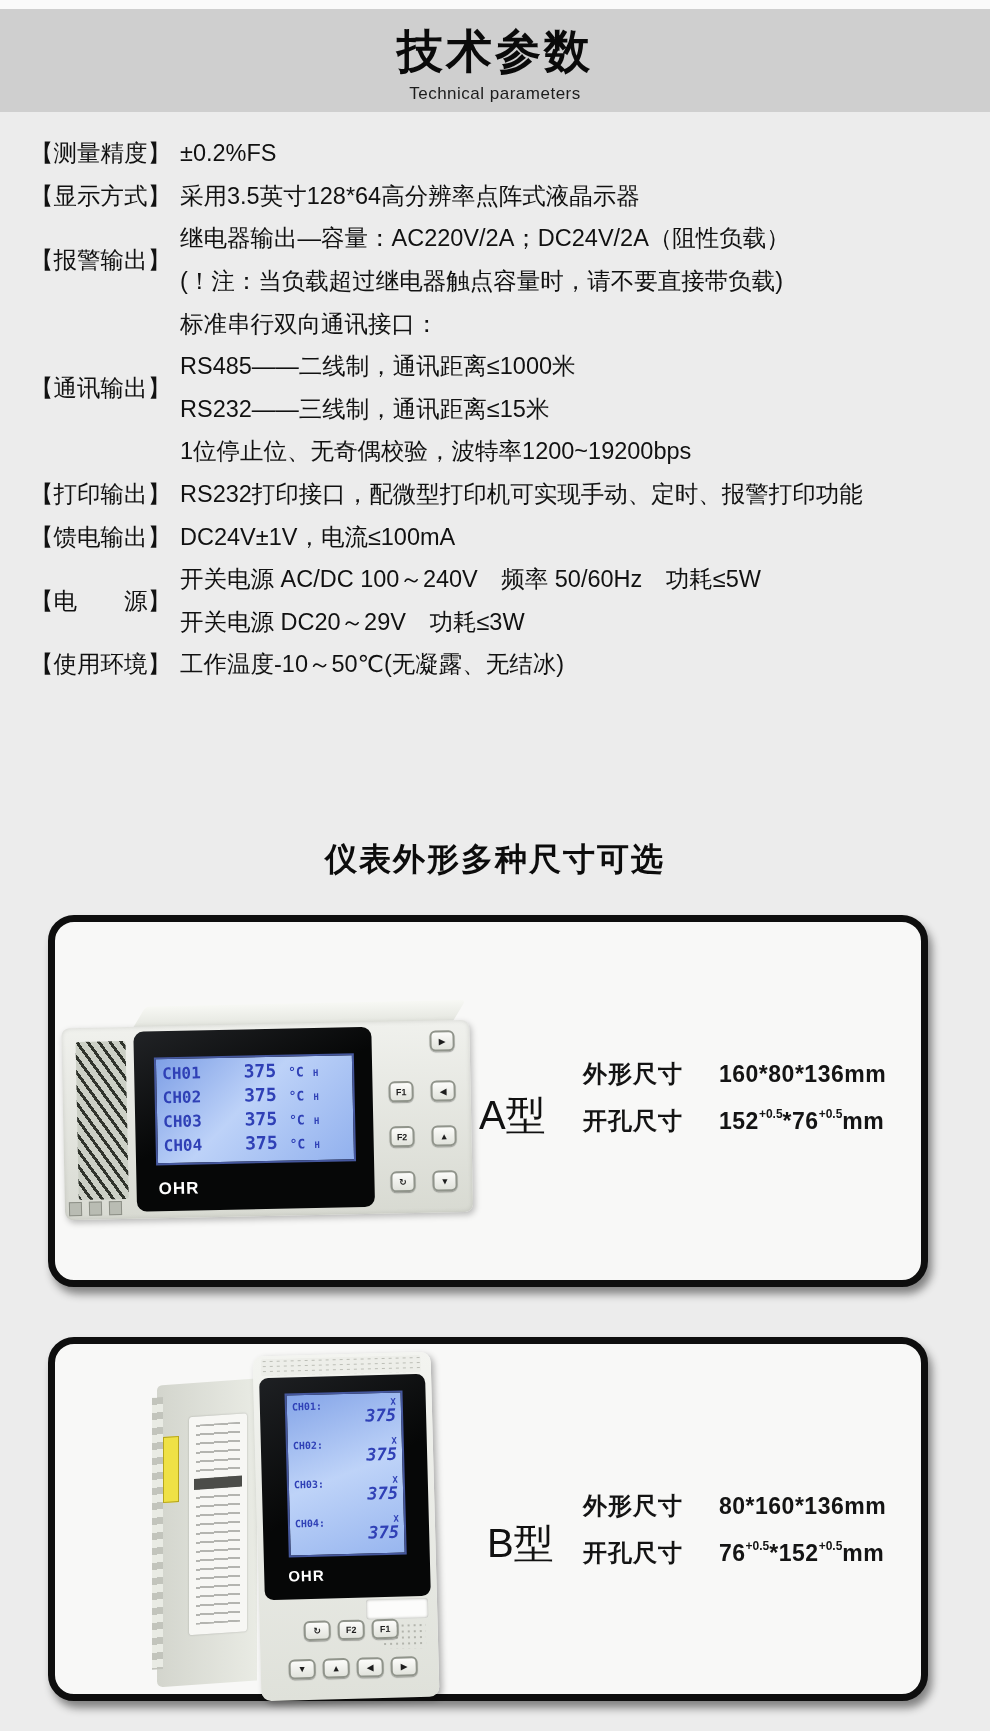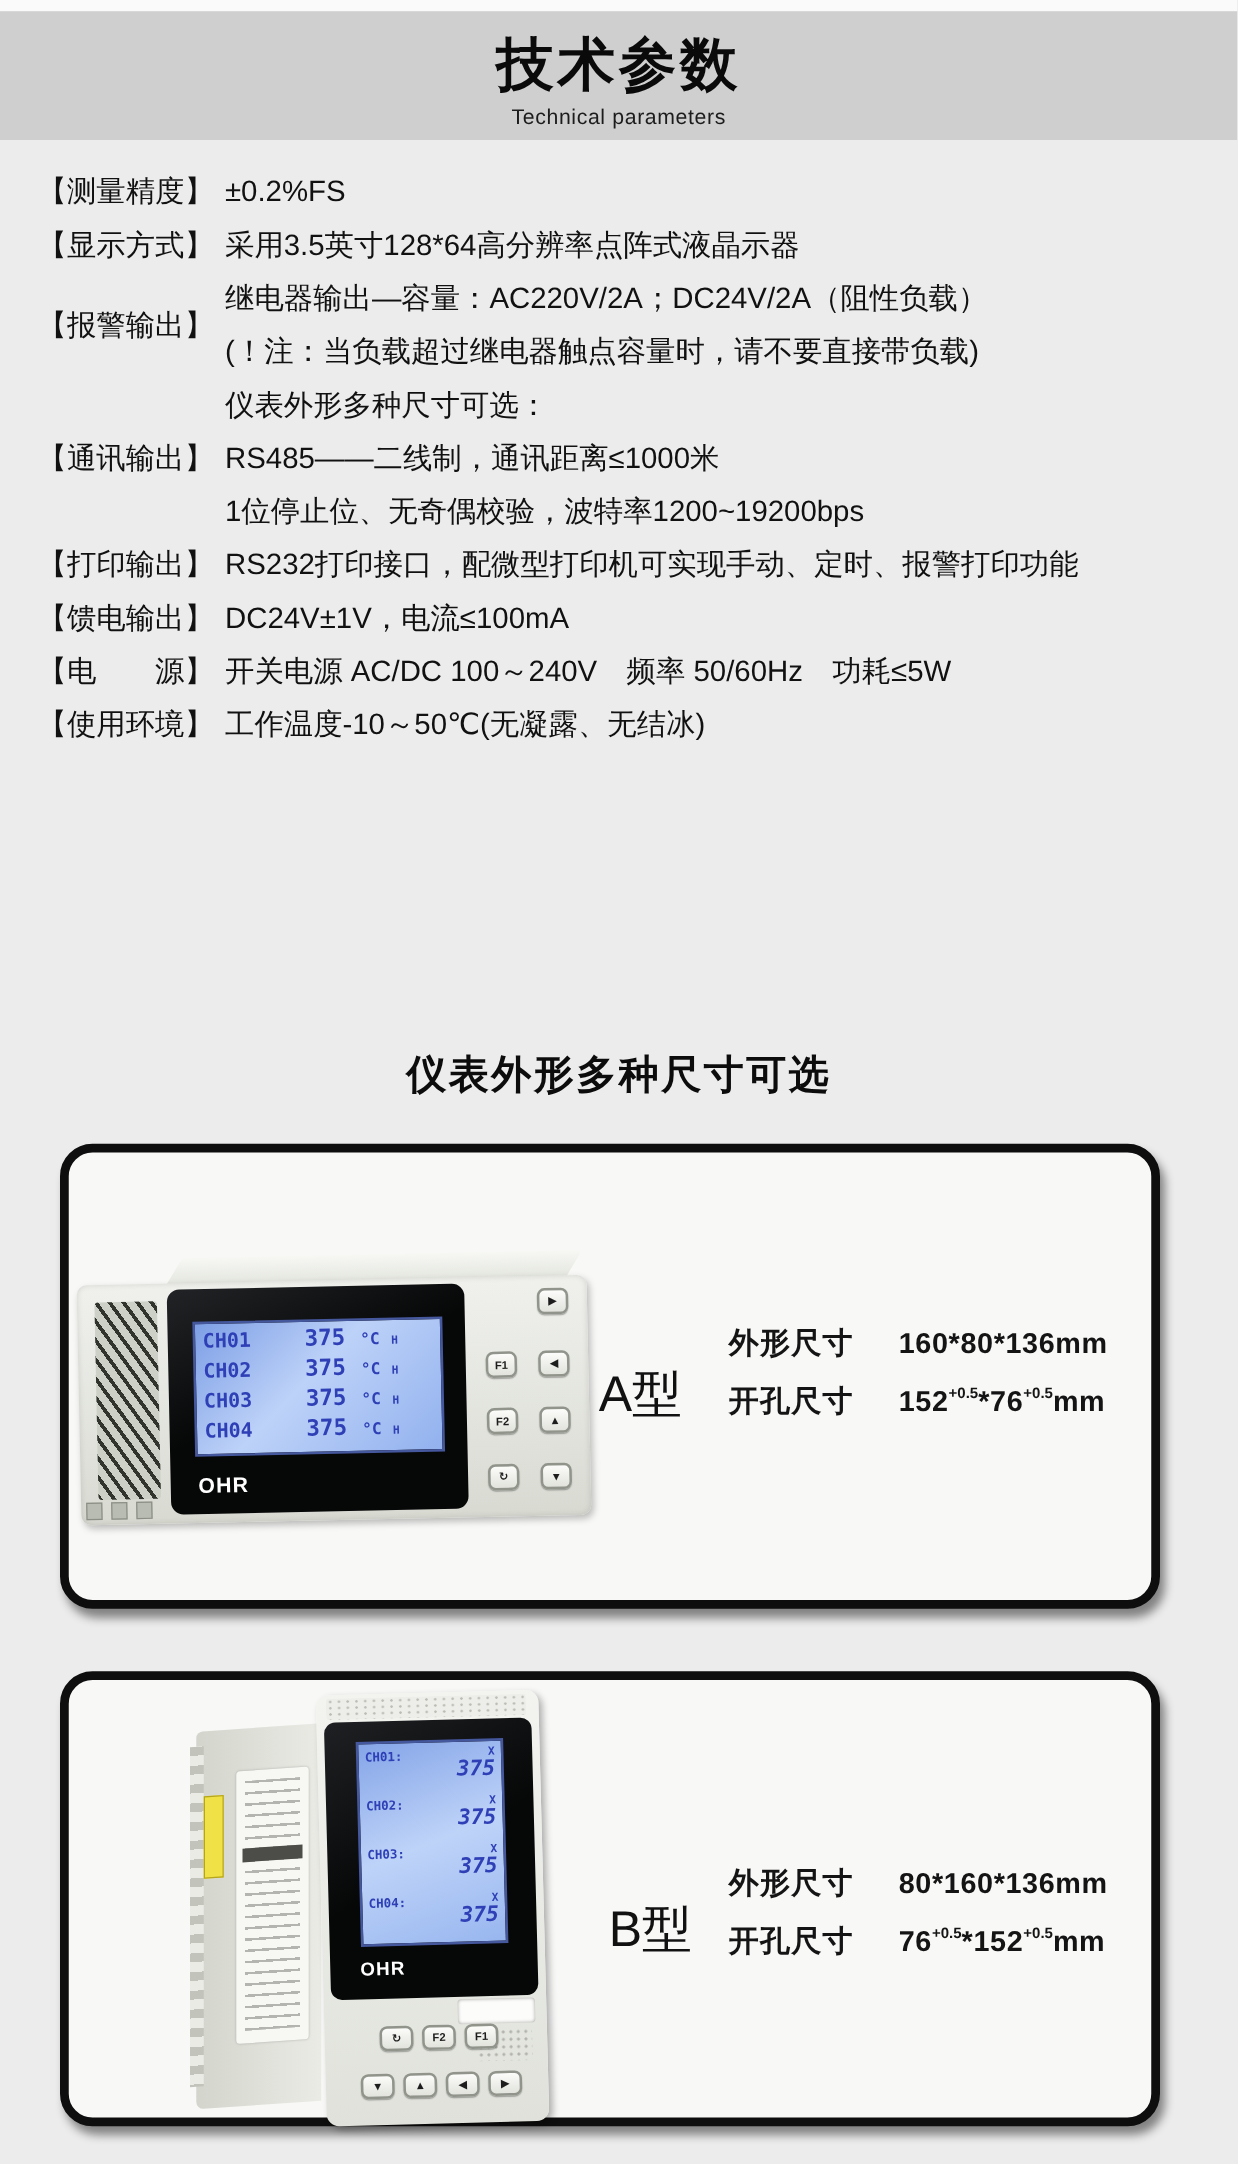--- a/index.html
+++ b/index.html
@@ -109,41 +109,43 @@
     <div class="spec-row">
       <div class="spec-label">【报警输出】</div>
       <div class="spec-lines">
         <div class="spec-line">继电器输出—容量：AC220V/2A；DC24V/2A（阻性负载）</div>
         <div class="spec-line">(！注：当负载超过继电器触点容量时，请不要直接带负载)</div>
       </div>
     </div>
     <div class="spec-row">
       <div class="spec-label">【通讯输出】</div>
       <div class="spec-lines">
-        <div class="spec-line">仪表外形多种尺寸可选：</div>
+        <div class="spec-line">标准串行双向通讯接口：</div>
         <div class="spec-line">RS485——二线制，通讯距离≤1000米</div>
+        <div class="spec-line">RS232——三线制，通讯距离≤15米</div>
         <div class="spec-line">1位停止位、无奇偶校验，波特率1200~19200bps</div>
       </div>
     </div>
     <div class="spec-row">
       <div class="spec-label">【打印输出】</div>
       <div class="spec-lines">
         <div class="spec-line">RS232打印接口，配微型打印机可实现手动、定时、报警打印功能</div>
       </div>
     </div>
     <div class="spec-row">
       <div class="spec-label">【馈电输出】</div>
       <div class="spec-lines">
         <div class="spec-line">DC24V±1V，电流≤100mA</div>
       </div>
     </div>
     <div class="spec-row">
       <div class="spec-label">【电　　源】</div>
       <div class="spec-lines">
         <div class="spec-line">开关电源 AC/DC 100～240V　频率 50/60Hz　功耗≤5W</div>
+        <div class="spec-line">开关电源 DC20～29V　功耗≤3W</div>
       </div>
     </div>
     <div class="spec-row">
       <div class="spec-label">【使用环境】</div>
       <div class="spec-lines">
         <div class="spec-line">工作温度-10～50℃(无凝露、无结冰)</div>
       </div>
     </div>
   </div>
 

